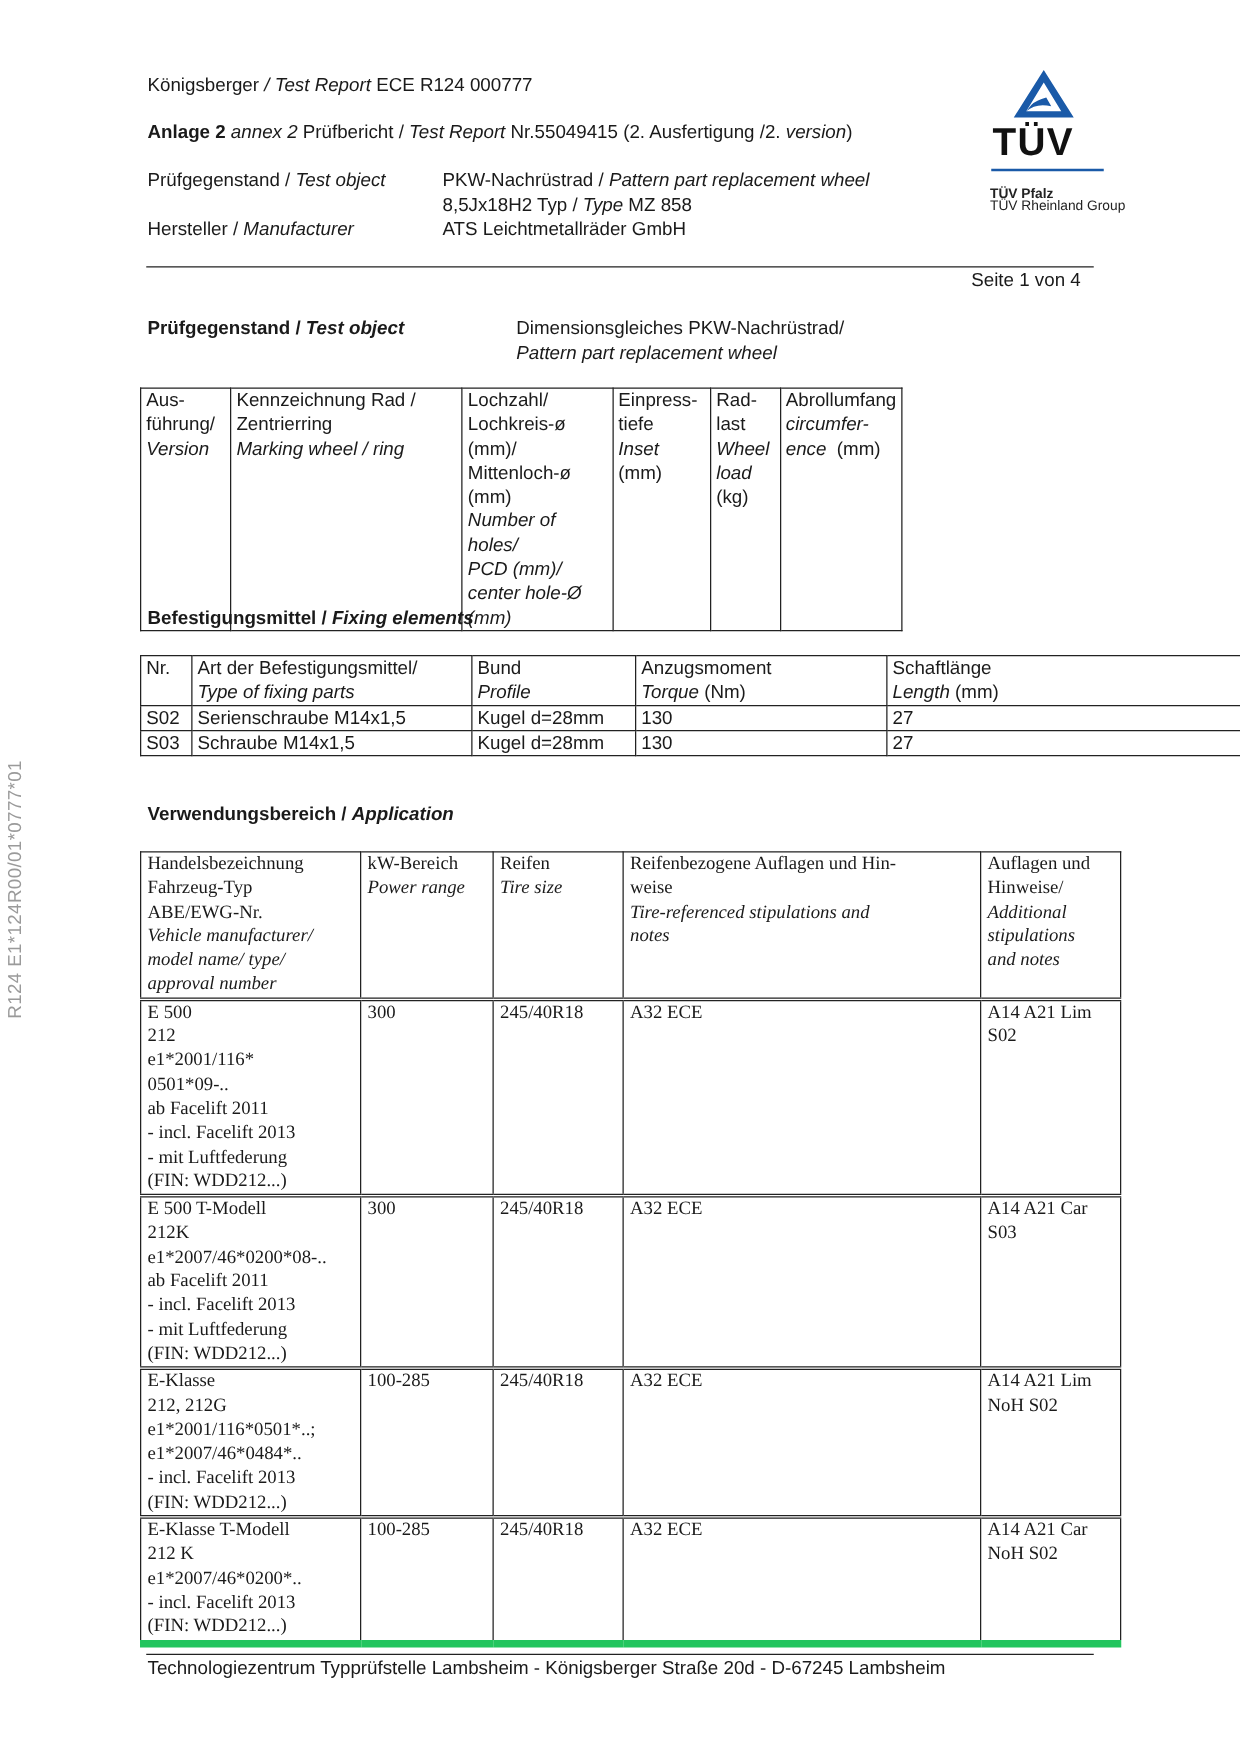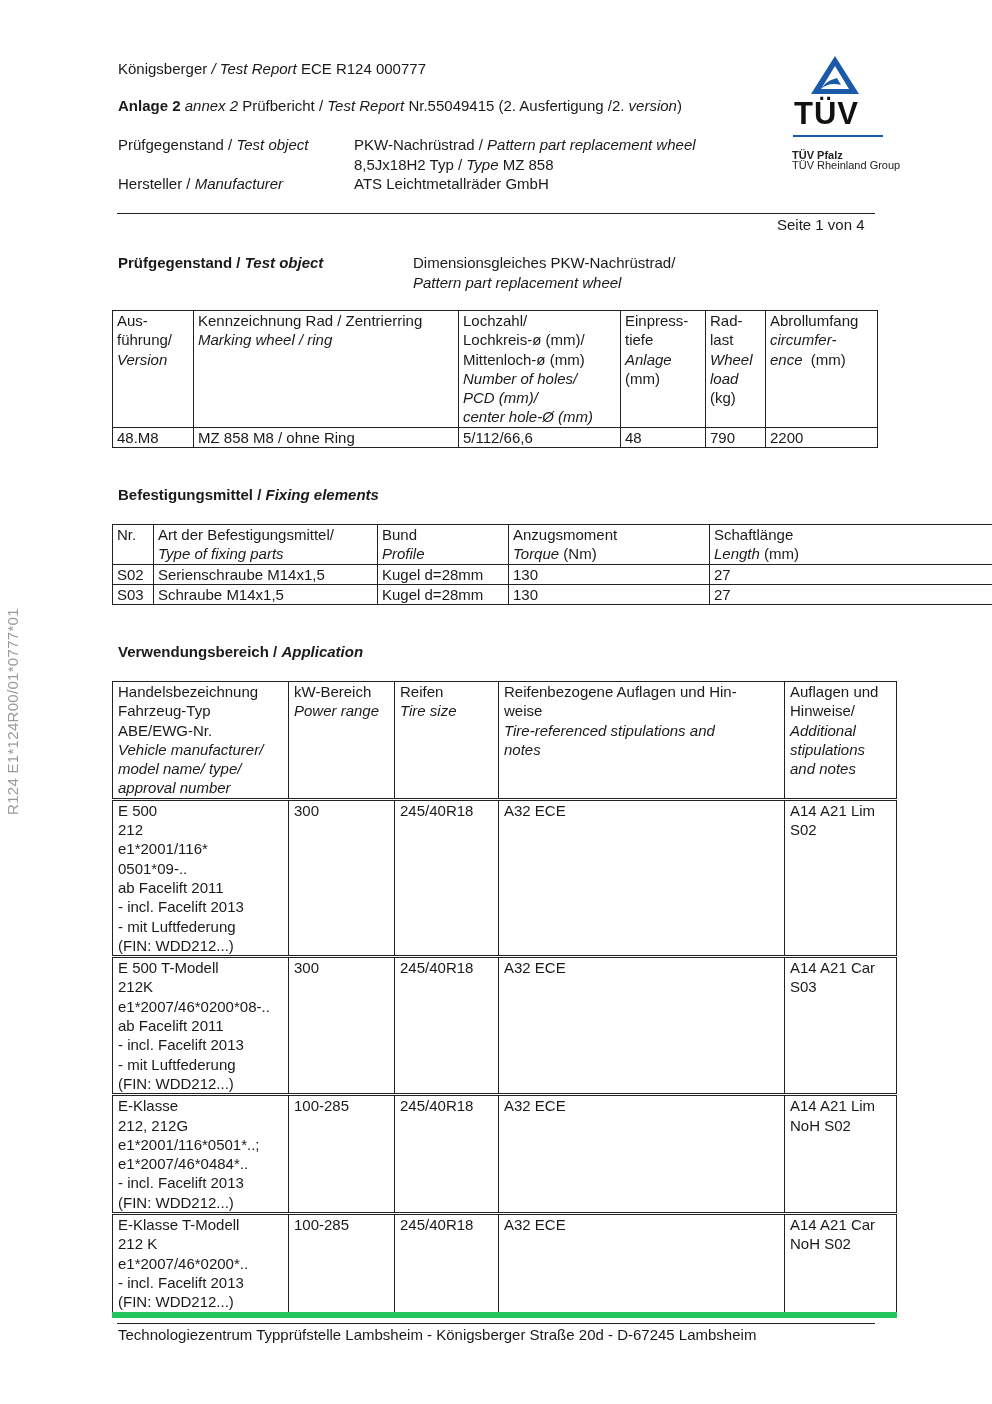--- a/index.html
+++ b/index.html
@@ -62,46 +62,38 @@
 <div class="hr" style="left:117px;top:213px;width:758px;"></div>
 <div class="abs" style="left:777px;top:215px;">Seite 1 von 4</div>
 
 <div class="abs bd" style="left:118px;top:253px;">
   <span>Prüfgegenstand / </span><i>Test object</i>
 </div>
 <div class="abs" style="left:413px;top:253px;">
   <span>Dimensionsgleiches PKW-Nachrüstrad/</span><br><i>Pattern part replacement wheel</i>
 </div>
 
-<table style="left:112px;top:310px;width:766px;">
+<table style="left:112px;top:310px;width:610px;">
   <tbody>
       <tr>
     <td style="width:72px;"><span class="ml">Aus-
 führung/</span><br><i>Version</i></td>
     <td style="width:256px;"><span>Kennzeichnung Rad / Zentrierring</span><br><i>Marking wheel / ring</i></td>
     <td style="width:153px;"><span class="ml">Lochzahl/
 Lochkreis-ø (mm)/
 Mittenloch-ø (mm)</span><br><i class="ml">Number of holes/
 PCD (mm)/
 center hole-Ø (mm)</i></td>
     <td style="width:76px;"><span class="ml">Einpress-
-tiefe</span><br><i>Anlage</i><br><span>(mm)</span></td>
+tiefe</span><br><i>Inset</i><br><span>(mm)</span></td>
     <td style="width:51px;"><span class="ml">Rad-
 last</span><br><i class="ml">Wheel
 load</i><br><span>(kg)</span></td>
     <td><span>Abrollumfang</span><br><i class="ml" style="white-space:pre-line">circumfer-
 ence</i><span style="white-space:pre">  (mm)</span></td>
-  </tr>
-  <tr>
-    <td>48.M8</td>
-    <td>MZ 858 M8 / ohne Ring</td>
-    <td>5/112/66,6</td>
-    <td>48</td>
-    <td>790</td>
-    <td>2200</td>
   </tr>
 </tbody>
   </table>
 
 <div class="abs bd" style="left:118px;top:485px;">
   <span>Befestigungsmittel / </span><i>Fixing elements</i>
 </div>
 <table style="left:112px;top:524px;width:930px;">
   <tbody>
       <tr>
@@ -124,21 +116,21 @@
     <td>Kugel d=28mm</td>
     <td>130</td>
     <td>27</td>
   </tr>
 </tbody>
   </table>
 
 <div class="abs bd" style="left:118px;top:642px;">
   <span>Verwendungsbereich / </span><i>Application</i>
 </div>
-<table class="t3" style="left:112px;top:681px;width:785px;">
+<table class="t3" style="left:112px;top:681px;width:785px;font-family:Liberation Serif, serif;">
   <tbody>
       <tr class="hdr">
     <td style="width:165px;height:112px;"><span class="ml">Handelsbezeichnung
 Fahrzeug-Typ
 ABE/EWG-Nr.</span><br><i class="ml">Vehicle manufacturer/
 model name/  type/
 approval number</i></td>
     <td style="width:95px;"><span>kW-Bereich</span><br><i>Power range</i></td>
     <td style="width:93px;"><span>Reifen</span><br><i>Tire size</i></td>
     <td style="width:275px;"><span class="ml">Reifenbezogene Auflagen und Hin-

